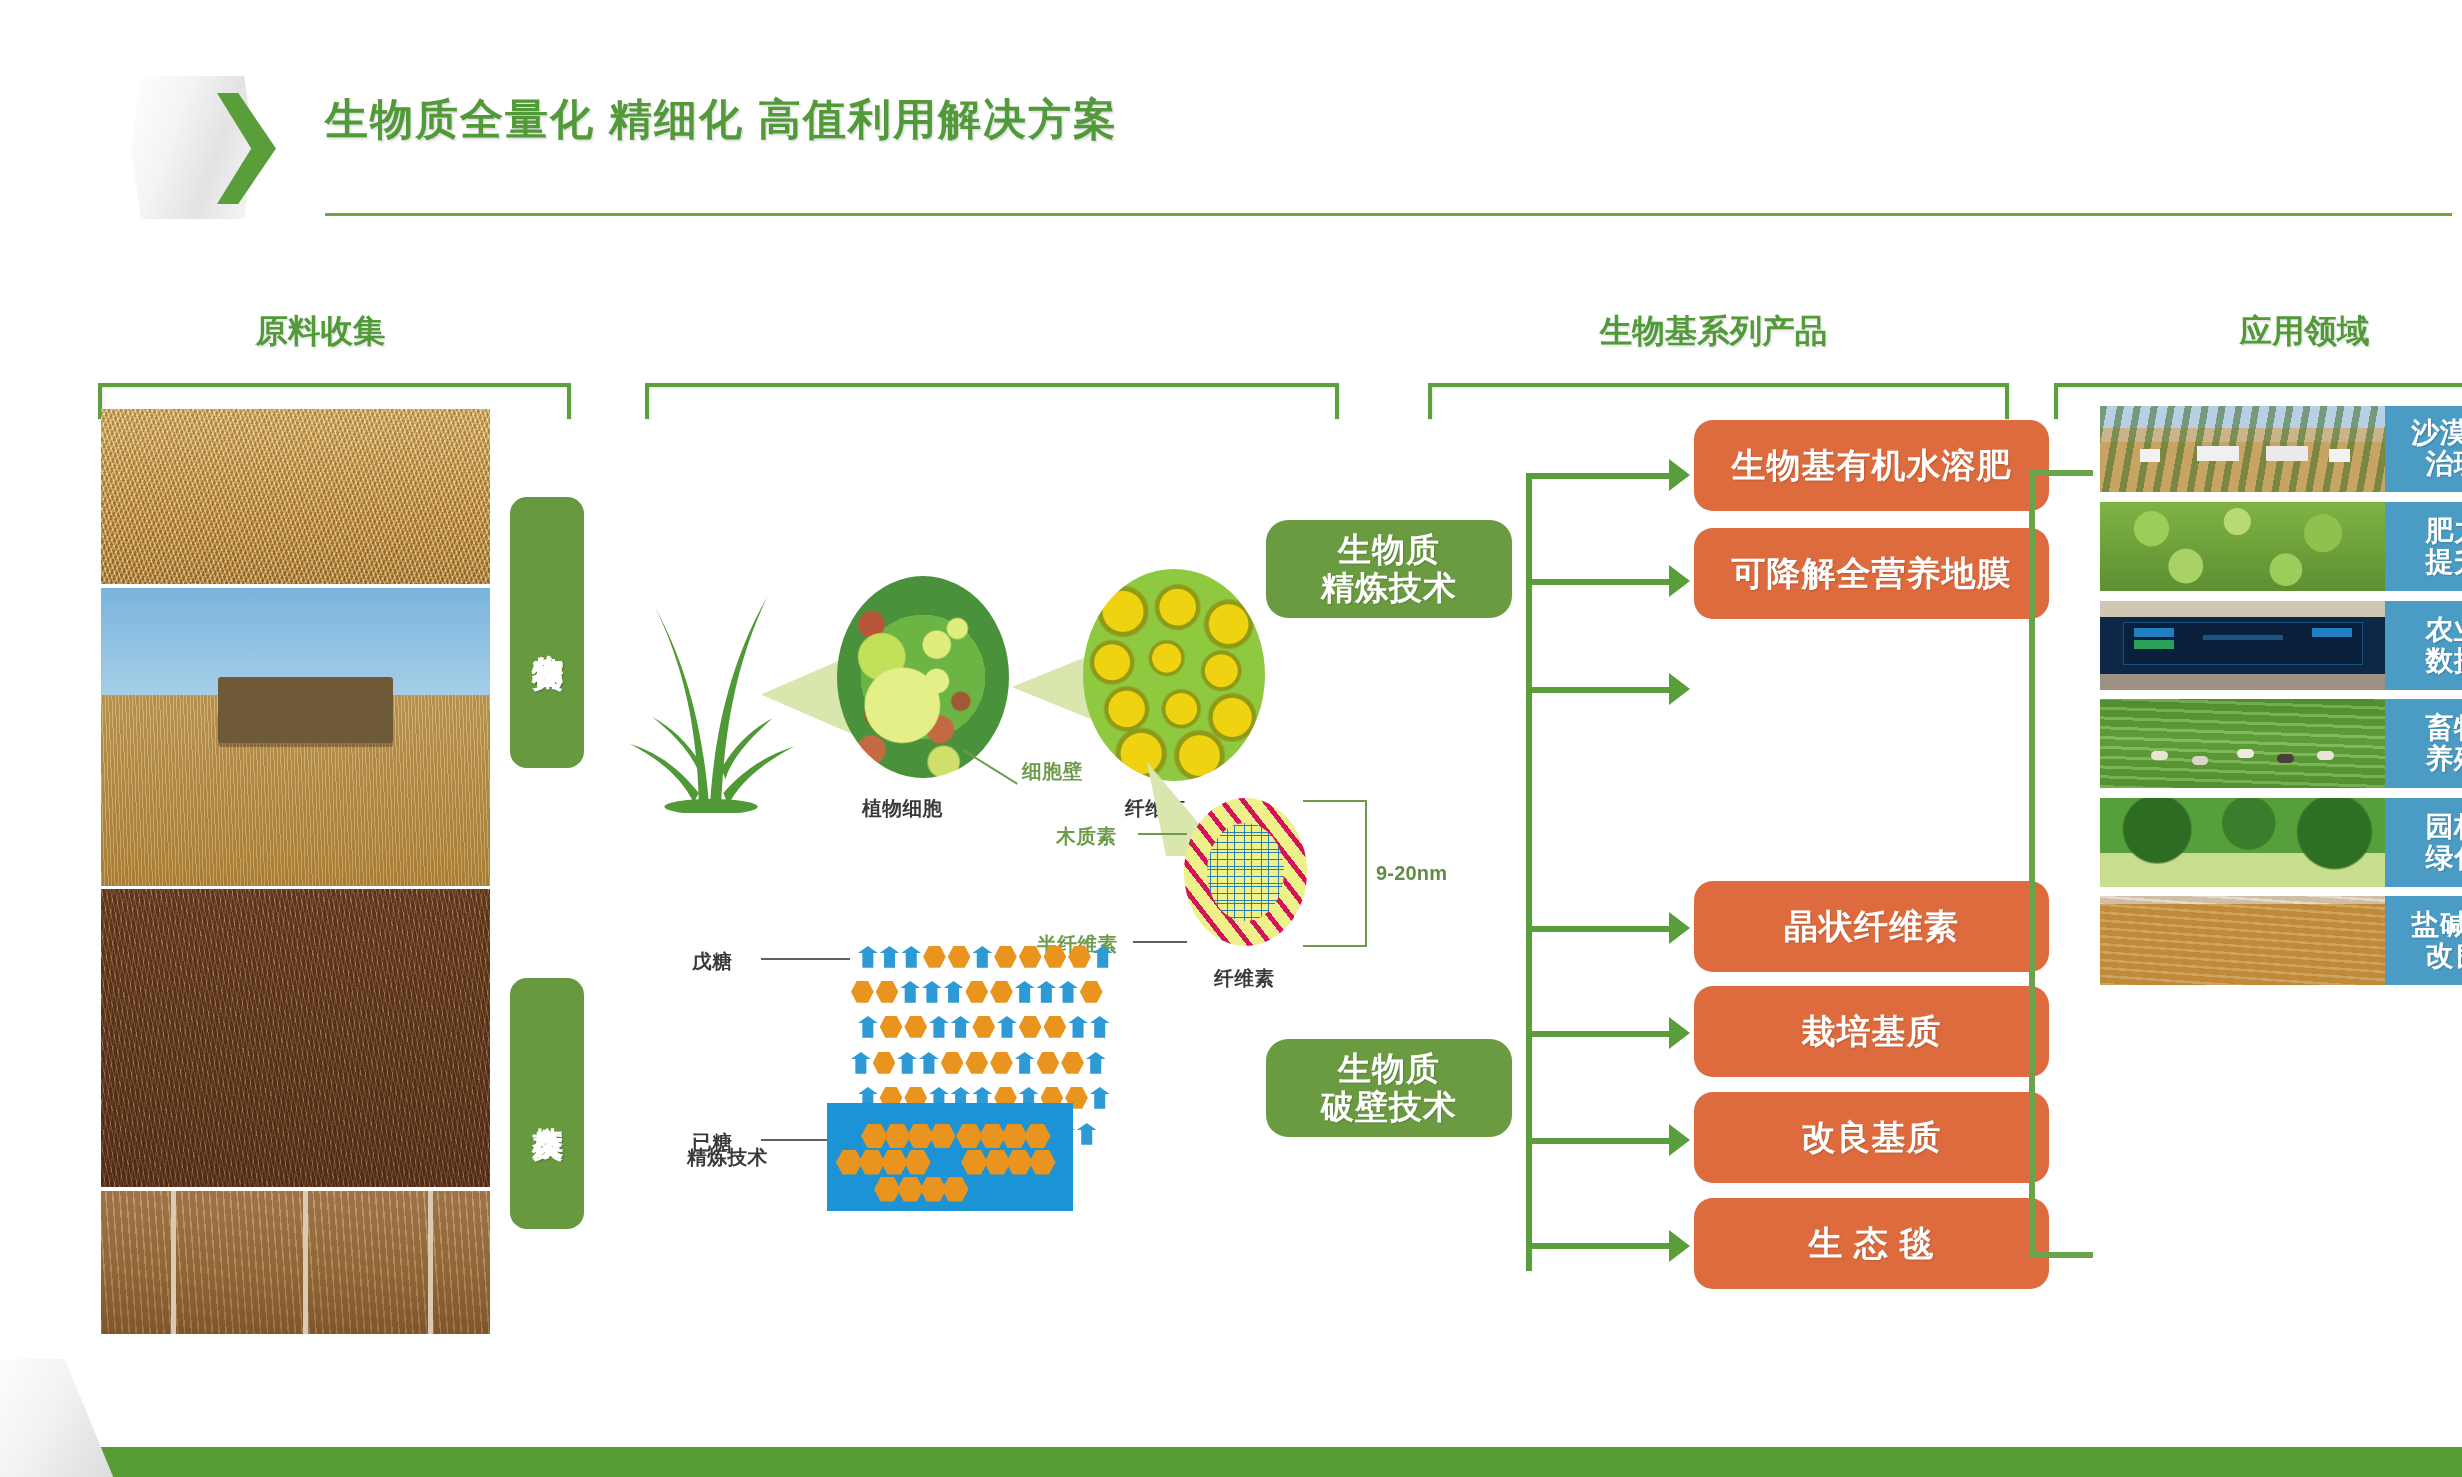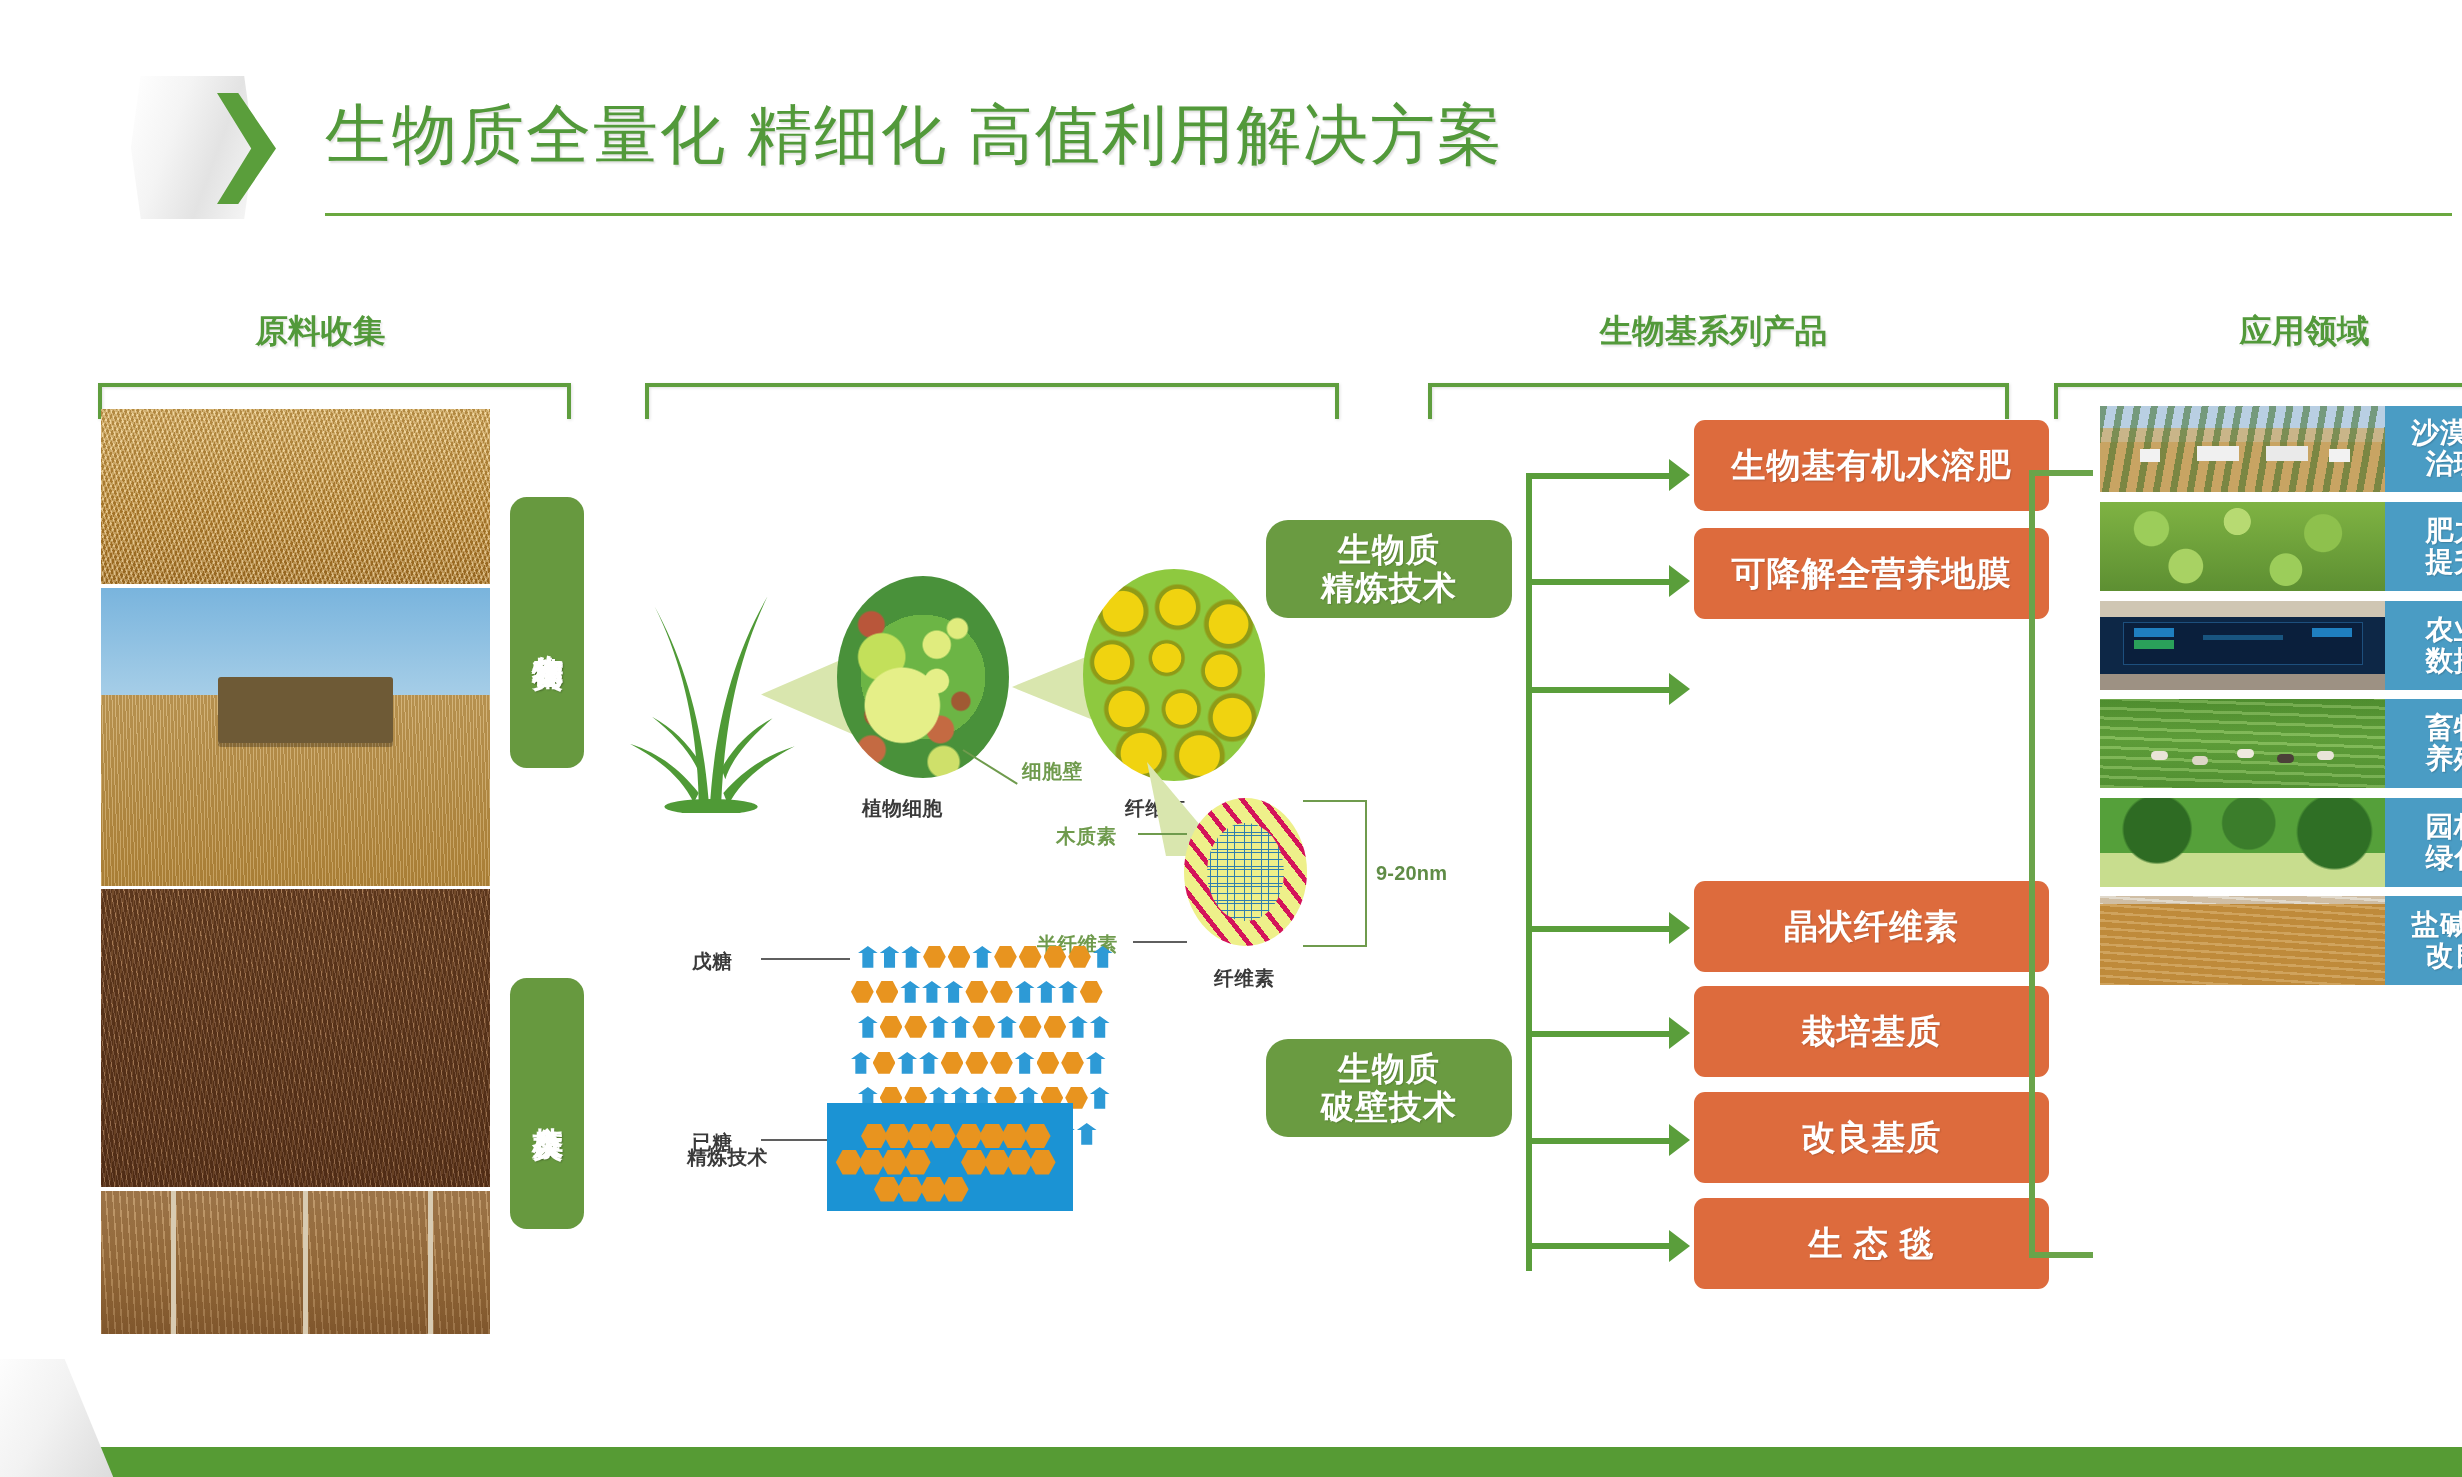--- a/index.html
+++ b/index.html
@@ -18,21 +18,21 @@
     clip-path: polygon(8% 0%, 92% 0%, 100% 50%, 92% 100%, 8% 100%, 0% 50%);
     filter: drop-shadow(3px 3.9px 4.9px rgba(0,0,0,.17));
   }
   .hex-arrow {
     position: absolute; left: 217px; top: 93px; width: 59px; height: 111px;
     background: #5a9e3b;
     clip-path: polygon(0% 0%, 36% 0%, 100% 50%, 36% 100%, 0% 100%, 58% 50%);
   }
   .page-title {
     position: absolute; left: 325px; top: 91px;
-    font-size: 65px; font-weight: 400; letter-spacing: 2px;
+    font-size: 43px; font-weight: 700; letter-spacing: 2px;
     color: #52993a; white-space: nowrap;
     text-shadow: 1.5px 1.5px 2px rgba(0,0,0,.13);
   }
   .title-rule {
     position: absolute; left: 325px; top: 213px; width: 2127px; height: 3.4px;
     background: #6aa83f;
   }
 
   
   .sec-label {
@@ -157,21 +157,21 @@
           clip-path: polygon(25% 0,75% 0,100% 50%,75% 100%,25% 100%,0 50%); }
 
   
   .tech-node {
     position: absolute; background: #6a9b41; border-radius: 22px;
     color: #fff; font-size: 33px; font-weight: 700; line-height: 1.16;
     display: flex; flex-direction: column; align-items: center; justify-content: center;
     text-align: center; letter-spacing: 1px; text-shadow: 1px 1px 1.5px rgba(0,0,0,.16);
   }
   .prod-node {
-    position: absolute; background: #dd6b3d; border-radius: 11px;
+    position: absolute; background: #dd6b3d; border-radius: 19px;
     color: #fff; font-size: 34px; font-weight: 700;
     display: flex; align-items: center; justify-content: center;
     text-align: center; letter-spacing: 1px; text-shadow: 1px 1px 1.5px rgba(0,0,0,.16);
     white-space: nowrap;
   }
   .conn-v { position: absolute; width: 5.9px; background: #5a9e3b; }
   .conn-h { position: absolute; height: 5.9px; background: #5a9e3b; }
   .conn-head {
     position: absolute; width: 0; height: 0;
     border-top: 16.7px solid transparent; border-bottom: 16.7px solid transparent;

